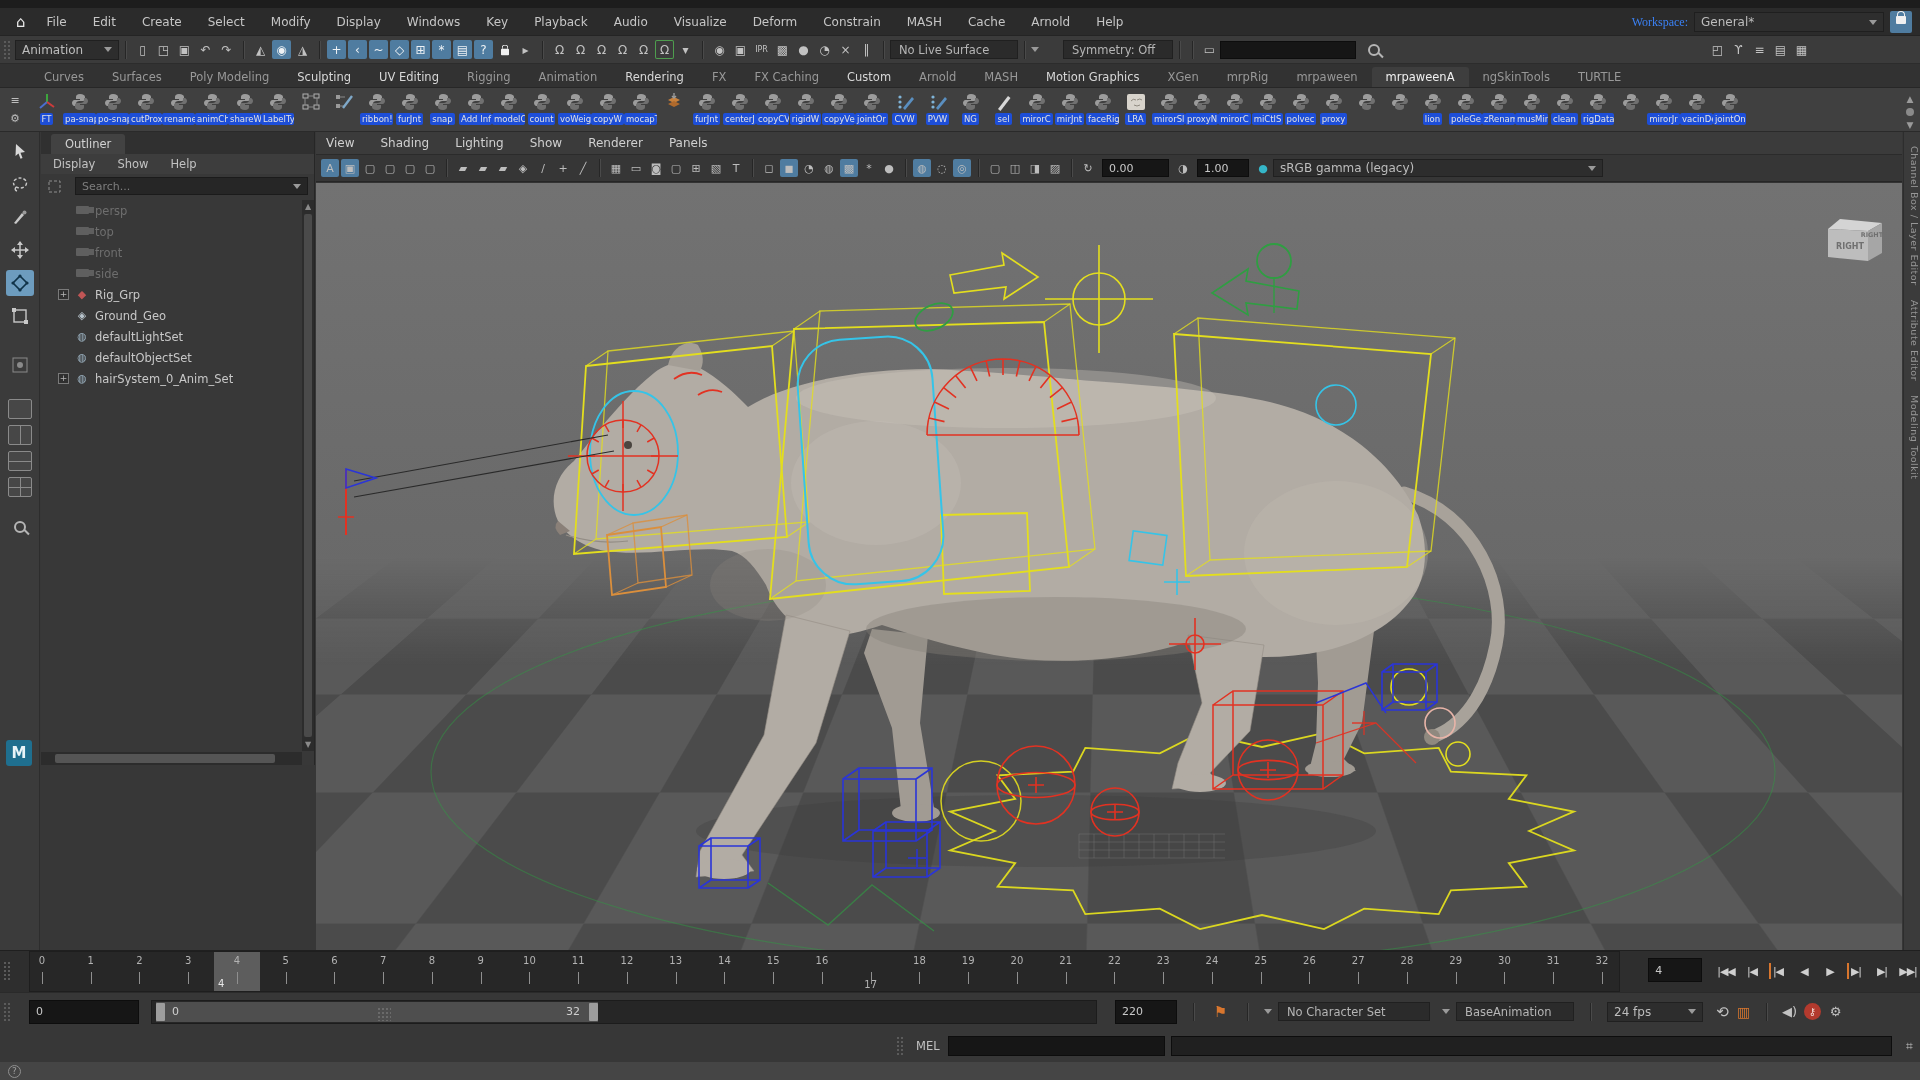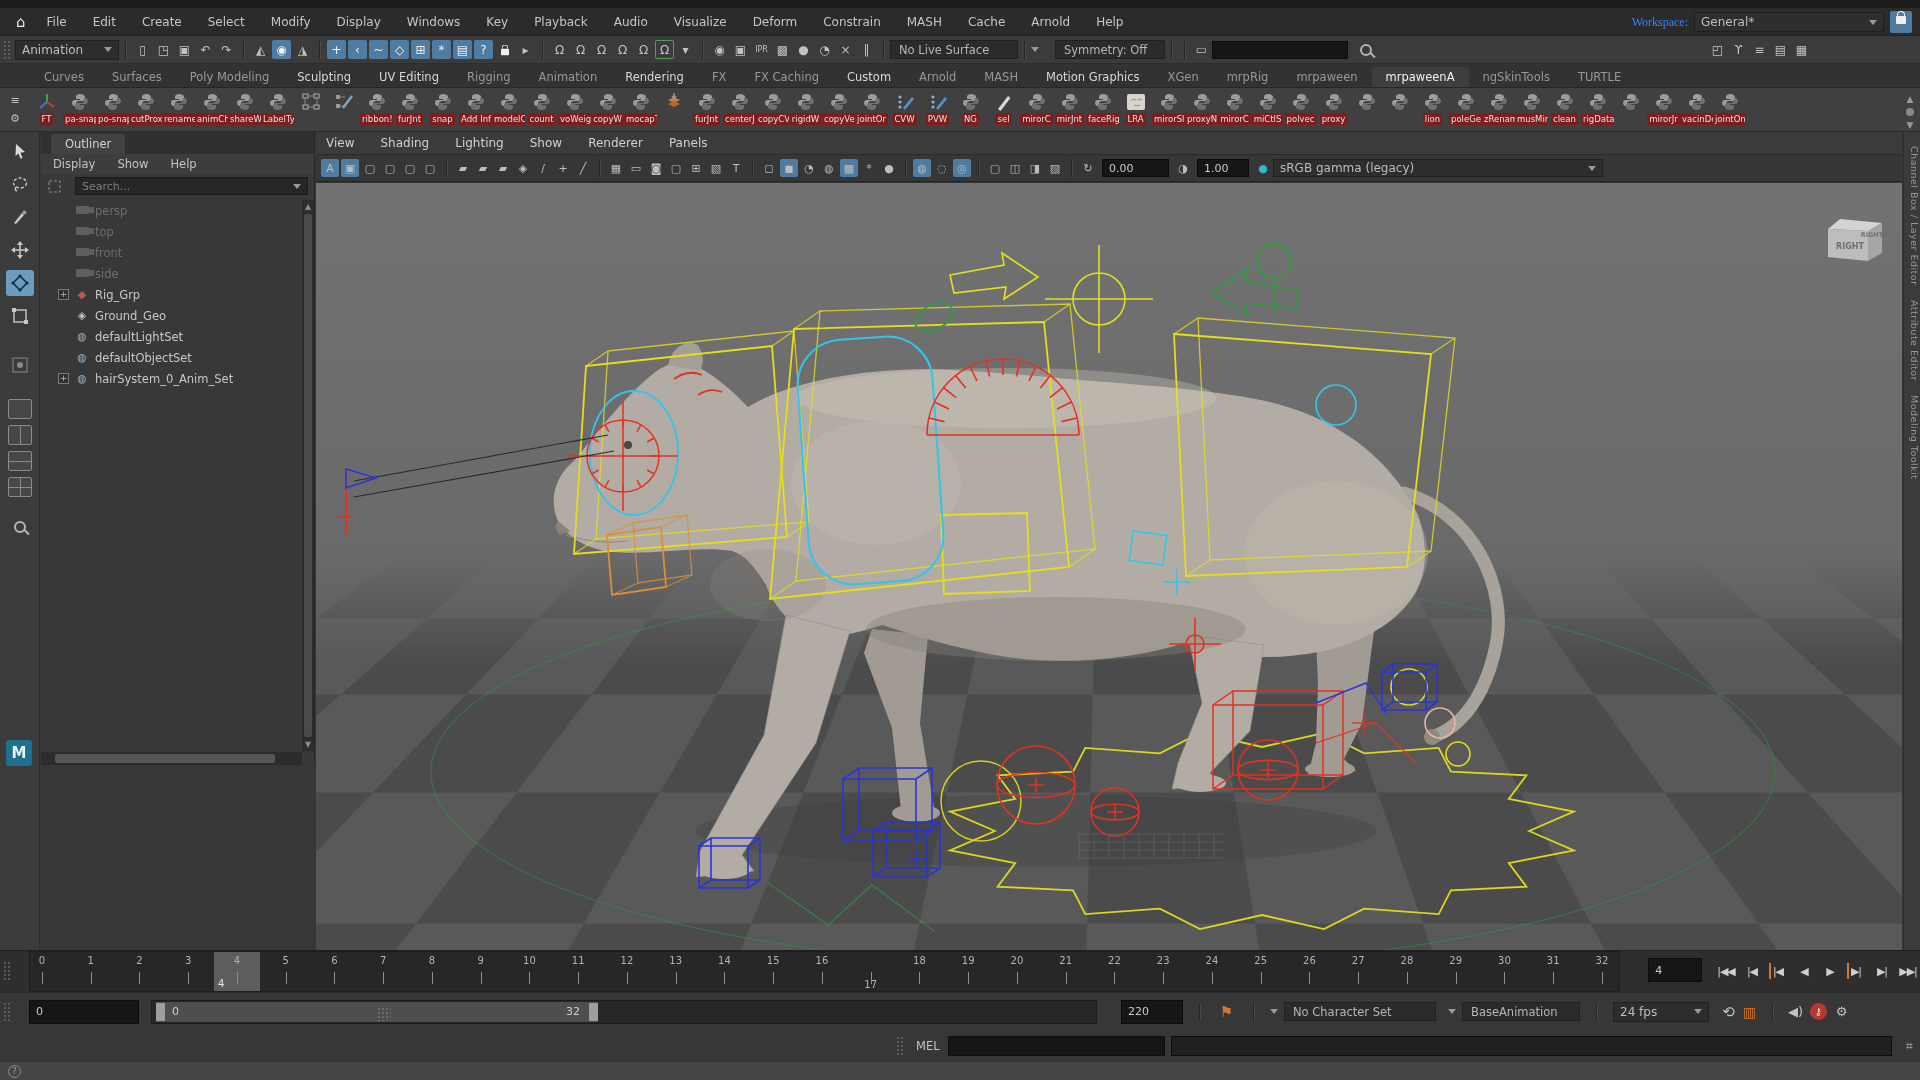--- a/index.html
+++ b/index.html
@@ -31,21 +31,21 @@
   
   #shelftabs{left:0;top:64px;width:1920px;height:24px;background:#323232;display:flex;align-items:flex-end;border-bottom:1px solid #272727;}
   #shelftabs .tab{padding:3px 14px;font-size:11.5px;color:#989898;cursor:default;}
   #shelftabs .tab.bright{color:#d8d8d8;}
   #shelftabs .tab.active{color:#f0f0f0;background:#3e3e3e;border-radius:3px 3px 0 0;}
   #shelf{left:0;top:88px;width:1920px;height:44px;background:#404040;display:flex;border-bottom:1px solid #2a2a2a;}
   #shelf-left{width:30px;display:flex;flex-direction:column;align-items:center;justify-content:space-around;padding:3px 0;color:#bdbdbd;}
   #shelf-items{display:flex;align-items:flex-start;padding-top:2px;}
   .shelf-item{width:33px;display:flex;flex-direction:column;align-items:center;cursor:default;}
   .shelf-item .ic{height:23px;display:flex;align-items:center;justify-content:center;}
-  .shelf-item .chip{max-width:33px;background:#7f1d1d;color:#e2e2e2;font-size:8.5px;line-height:12px;padding:0 2px;border-radius:2px;white-space:nowrap;overflow:hidden;}
+  .shelf-item .chip{max-width:33px;background:#1d4ed8;color:#e2e2e2;font-size:8.5px;line-height:12px;padding:0 2px;border-radius:2px;white-space:nowrap;overflow:hidden;}
   #shelf-scroll{position:absolute;right:6px;top:94px;display:flex;flex-direction:column;gap:4px;color:#9a9a9a;font-size:9px;align-items:center;}
   
   #main{left:0;top:132px;width:1920px;height:818px;}
   #toolbox{position:absolute;left:0;top:0;width:40px;height:818px;background:#3b3b3b;border-right:1px solid #2d2d2d;display:flex;flex-direction:column;align-items:center;padding-top:6px;gap:7px;}
   .tool{width:28px;height:26px;display:flex;align-items:center;justify-content:center;border-radius:3px;}
   .tool.sel{background:#6d9cbe;}
   .layouts{display:flex;flex-direction:column;gap:6px;margin-top:14px;}
   .layout-btn{width:24px;height:20px;border:1px solid #8a8a8a;border-radius:2px;background:#474747;position:relative;}
   .layout-btn.l2:before{content:"";position:absolute;left:50%;top:0;bottom:0;width:1px;background:#8a8a8a;}
   .layout-btn.l3:before{content:"";position:absolute;left:0;right:0;top:50%;height:1px;background:#8a8a8a;}
@@ -183,21 +183,21 @@
         <span class="icon">▩</span>
         <span class="icon">●</span>
         <span class="icon">◔</span>
         <span class="icon">×</span>
         <span class="icon">‖</span>
         <span class="vdiv"></span>
       </span>
     <div class="sfield" style="width:128px">No Live Surface</div>
     <span class="vdiv"></span>
       <span class="dd-arrow"></span>
-    <div class="sfield" style="width:110px;margin-left:16px">Symmetry: Off</div>
+    <div class="sfield" style="width:110px;margin-left:24px">Symmetry: Off</div>
     <span id="sl-render" style="display:flex;align-items:center">
         <span class="vdiv"></span>
       </span>
     <span class="vdiv"></span>
     <span class="icon">▭</span>
     <div class="darkfield" style="width:136px"></div>
     <span class="icon" style="margin-left:8px">
         <span class="magnifier"></span>
       </span>
     <span id="sl-sidebar" style="position:absolute;right:108px;display:flex">
@@ -1124,21 +1124,21 @@
     <div class="darkfield" style="width:110px;height:24px;margin-left:14px">0</div>
     <div id="range-track">
       <div id="range-sel">
         <div class="rhandle" style="left:0"></div>
         <span class="rlabel" style="left:16px">0</span>
         <div id="range-grip"></div>
         <span class="rlabel" style="right:18px">32</span>
         <div class="rhandle" style="right:0"></div>
       </div>
     </div>
-    <div class="darkfield" style="width:62px;height:24px;margin-left:24px">220</div>
+    <div class="darkfield" style="width:62px;height:24px;margin-left:18px">220</div>
     <span class="vdiv" style="margin:0 16px"></span>
     <span class="icon orange" style="font-size:15px">⚑</span>
     <span class="vdiv" style="margin:0 16px"></span>
     <span class="dd-arrow"></span>
     <div class="sfield" style="width:152px;margin-left:6px">No Character Set</div>
     <span class="dd-arrow" style="margin-left:12px"></span>
     <div class="sfield" style="width:118px;margin-left:6px">BaseAnimation</div>
     <span class="vdiv" style="margin:0 16px"></span>
     <div class="sdd" style="width:96px">
       <span>24 fps</span>

